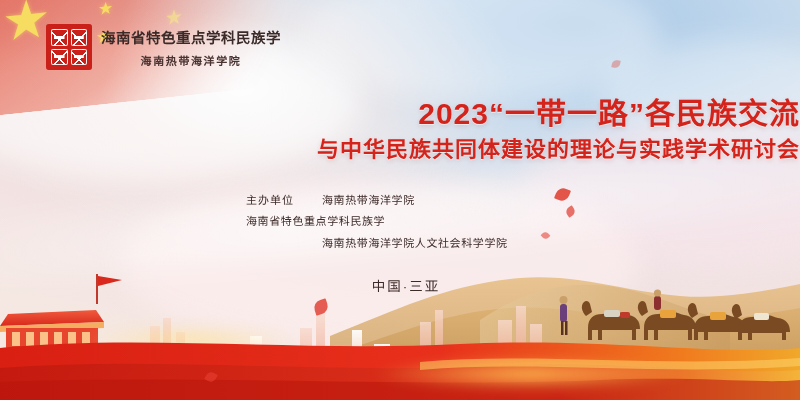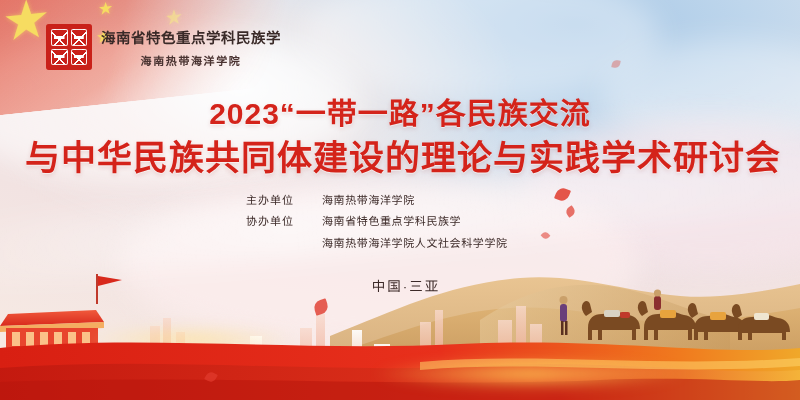--- a/index.html
+++ b/index.html
@@ -65,28 +65,28 @@
   .logo-txt{padding-top:2px;}
   .logo-main{
     font-size:14.5px;font-weight:bold;color:#3a2a28;letter-spacing:.5px;white-space:nowrap;
   }
   .logo-sub{
     font-size:11px;font-weight:bold;color:#4a3331;letter-spacing:1.6px;
     text-align:center;margin-top:5px;white-space:nowrap;
   }
 
   
-  .titles{position:absolute;left:0;right:0;top:96px;text-align:center;}
+  .titles{position:absolute;left:0;right:0;top:96px;text-align:right;}
   .title-line{
     font-weight:bold;color:#d4231a;white-space:nowrap;
     letter-spacing:1px;line-height:1.18;
     text-shadow:0 1px 0 rgba(255,255,255,.55),0 2px 5px rgba(150,20,10,.16);
   }
   .t1{font-size:30px;}
-  .t2{font-size:35px;margin-top:6px;padding-left:6px;}
+  .t2{font-size:22px;margin-top:6px;padding-left:6px;}
 
   
   .orgs{
     position:absolute;left:0;right:8px;top:190px;
     display:flex;flex-direction:column;align-items:center;
     font-size:11px;color:#3c2a28;line-height:1.95;
   }
   .org-row{display:flex;width:300px;}
   .org-label{width:76px;flex:0 0 76px;letter-spacing:1px;}
   .org-value{letter-spacing:.6px;}
@@ -365,21 +365,20 @@
     <div class="title-line t1">2023“一带一路”各民族交流</div>
     <div class="title-line t2">与中华民族共同体建设的理论与实践学术研讨会</div>
   </div>
 
   <div class="orgs">
     <div class="org-row">
       <span class="org-label">主办单位</span>
       <span class="org-value">海南热带海洋学院</span>
     </div>
     <div class="org-row">
-      <span class="org-label">协办单位</span>
       <span class="org-value">海南省特色重点学科民族学</span>
     </div>
     <div class="org-row">
       <span class="org-value indent">海南热带海洋学院人文社会科学学院</span>
     </div>
   </div>
 
   <div class="datebox">
     <div class="place">中国·三亚</div>
   </div>

